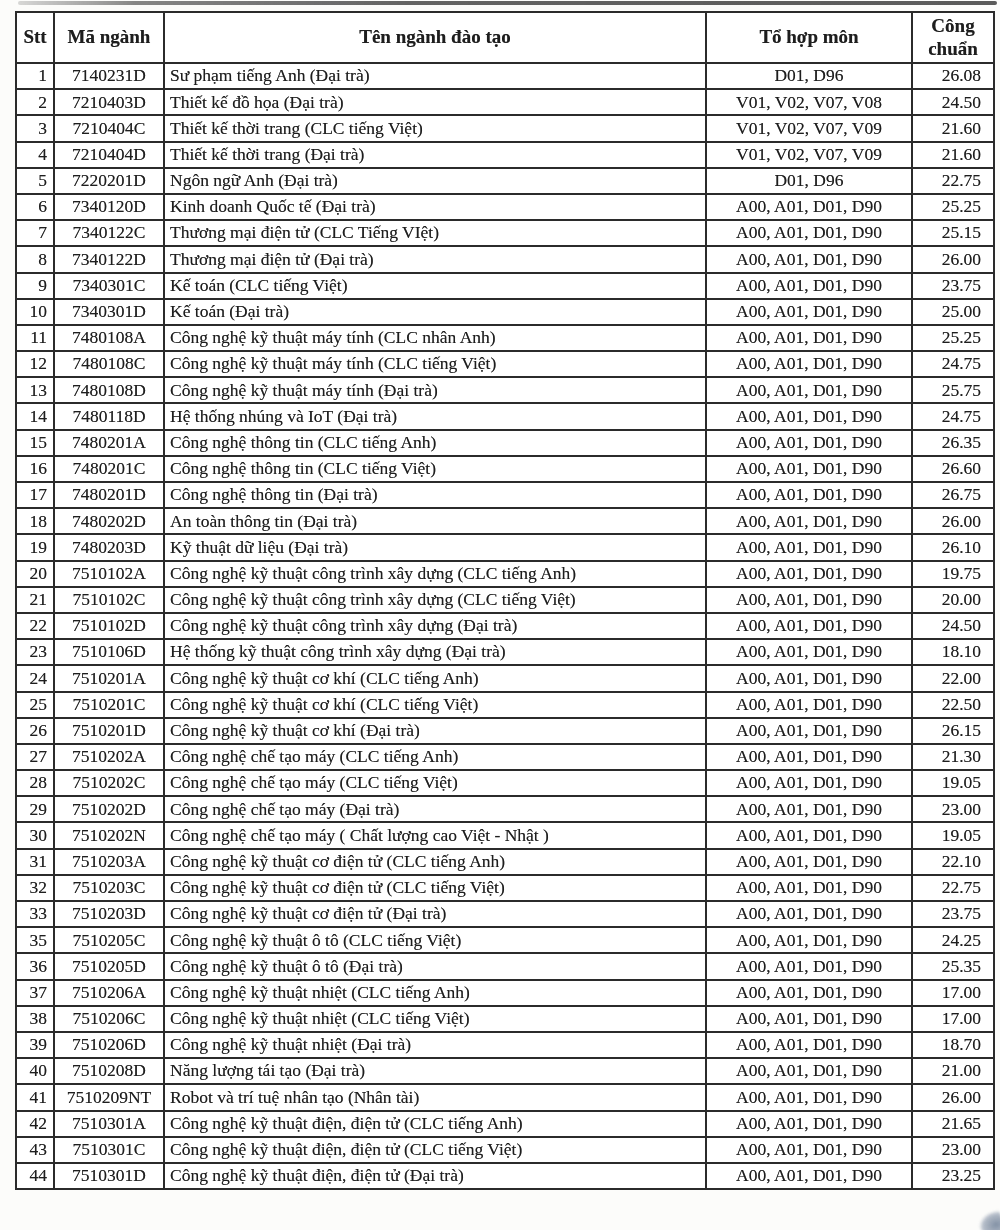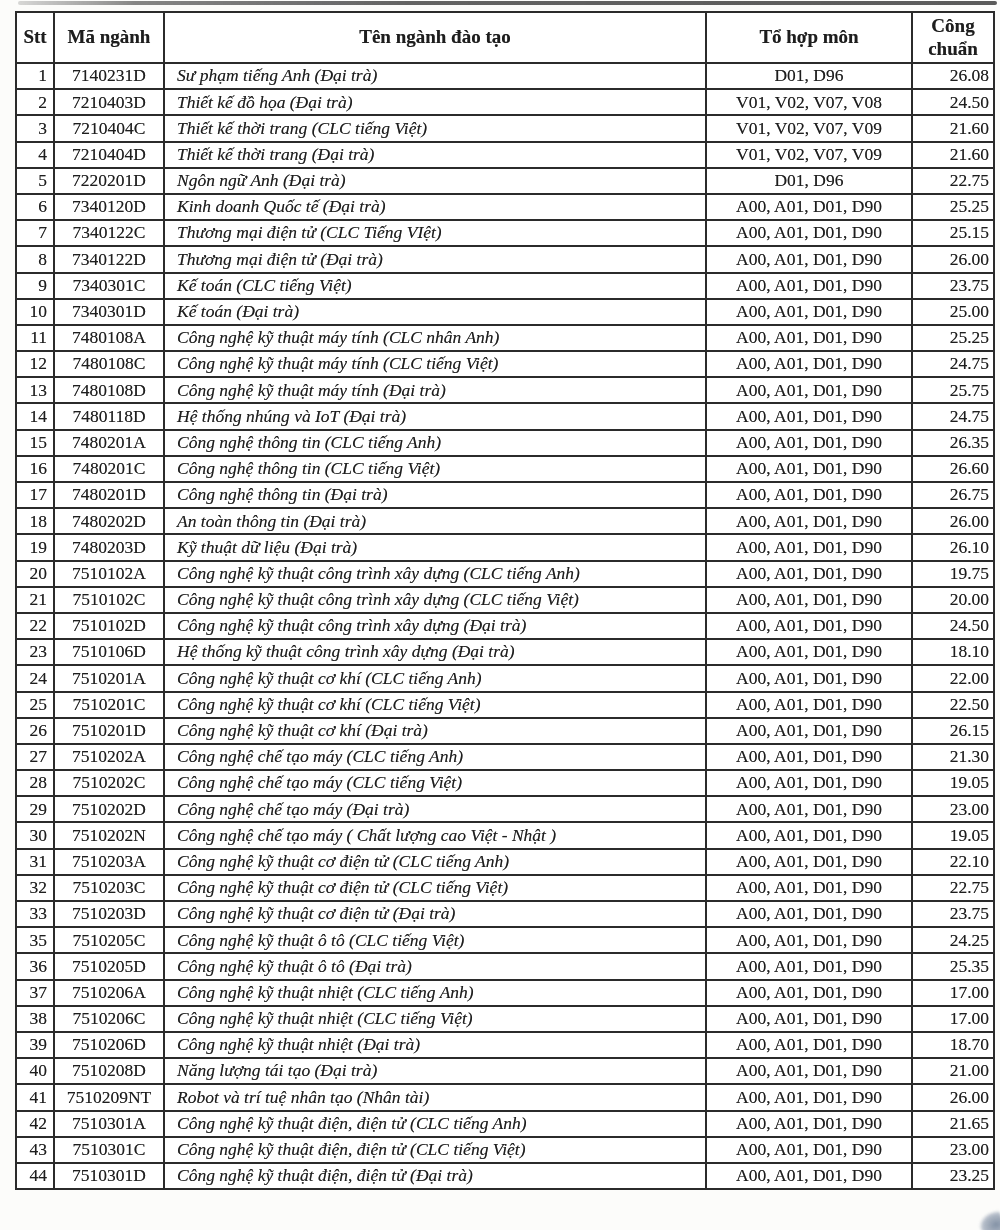--- a/index.html
+++ b/index.html
@@ -53,23 +53,23 @@
     font-weight: bold;
     font-size: 19px;
     text-align: center;
     line-height: 1.2;
     white-space: normal;
   }
   .score-table tbody tr { height: 26.2px; }
   .score-table tbody td { font-size: 17.5px; line-height: 1; }
   .col-stt        { text-align: right; padding-right: 6px; }
   .col-ma_nganh   { text-align: center; }
-  .col-ten_nganh  { text-align: left; padding-left: 12px; font-style: italic; }
+  .col-ten_nganh  { text-align: left; padding-left: 5px; }
   .col-to_hop_mon { text-align: center; margin-left: 27px; }
-  .col-diem_chuan { text-align: right; padding-right: 4px; }
+  .col-diem_chuan { text-align: right; padding-right: 12px; }
 </style>
 </head>
 <body>
 
 <div class="scan-top-streak"></div>
 
 <table class="score-table">
   <colgroup>
     <col style="width:38px">
     <col style="width:110px">

